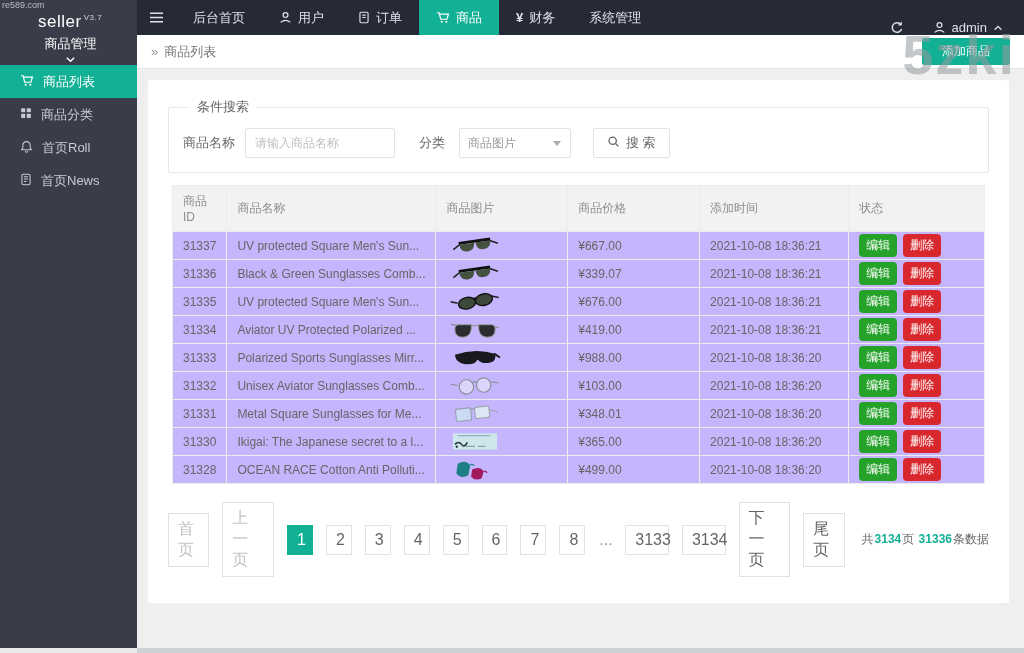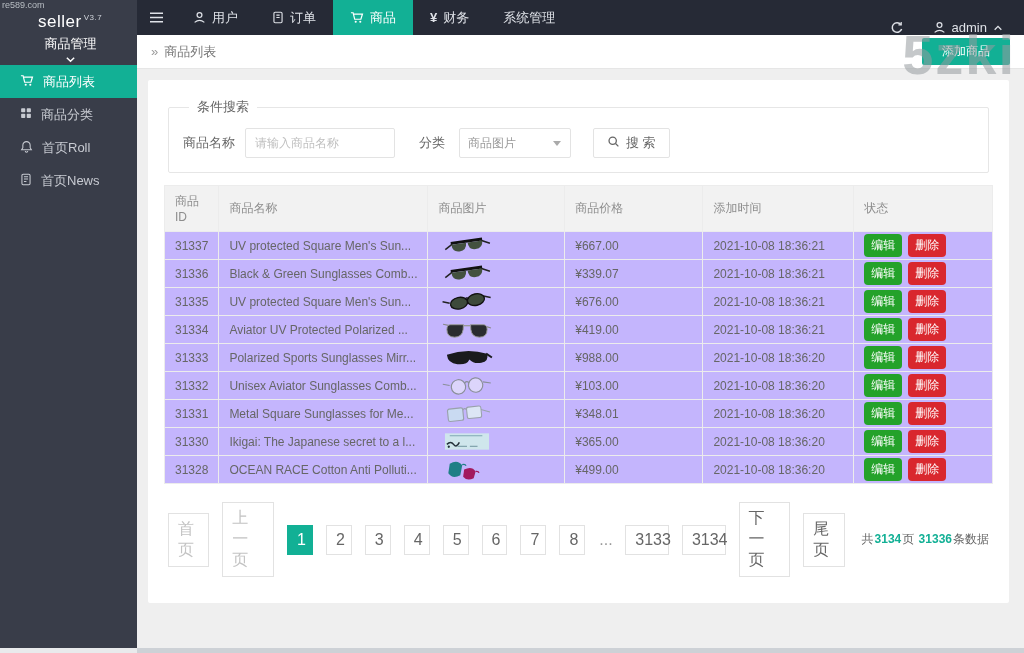--- a/index.html
+++ b/index.html
@@ -53,21 +53,21 @@
     font-size:12px;color:#666;font-family:inherit;}
   .s-input::placeholder{color:#bfbfbf;}
   .s-select{width:112px;height:30px;border:1px solid #e3e3e3;border-radius:2px;padding:0 8px;
     font-size:12px;color:#999;display:flex;align-items:center;justify-content:space-between;
     cursor:pointer;margin-left:4px;}
   .s-select .car{color:#aaa;display:inline-flex;}
   .s-btn{height:30px;margin-left:12px;background:#fff;border:1px solid #e3e3e3;border-radius:2px;
     font-size:13px;color:#666;padding:0 13px;display:flex;align-items:center;gap:6px;cursor:pointer;font-family:inherit;}
 
   
-  .tbl-wrap{margin:12px 4px 0;}
+  .tbl-wrap{margin:12px 12px 0;}
   table.products{width:100%;border-collapse:collapse;font-size:12px;color:#666;
     border:1px solid #ececec;}
   table.products th{background:#f2f2f2;color:#8d8d8d;font-weight:normal;text-align:left;
     padding:7px 10px;border:1px solid #ececec;font-size:12px;}
   table.products td{padding:2px 10px;border:1px solid #ececec;height:26px;background:#c4b5fd;white-space:nowrap;}
   td.imgcell{padding:1px 6px;}
   td.imgcell svg{display:block;}
   .act-btn{display:inline-block;border:none;border-radius:4px;color:#fff;font-size:12px;
     padding:3px 7px;cursor:pointer;font-family:inherit;}
   .act-edit{background:var(--edit-green);margin-right:6px;}
@@ -99,20 +99,23 @@
   <header class="navbar">
     <div class="logo">
       <span>seller</span><sup>V3.7</sup>
     </div>
     <div class="nav-item icon-only">
       <span class="nv-ic">
           <svg width="15" height="13" viewBox="0 0 16 14" fill="none" stroke="currentColor" stroke-width="1.7">
             <path d="M1 2.5h14M1 7h14M1 11.5h14"></path>
           </svg>
         </span>
+    </div>
+    <div class="nav-item">
+      <span>后台首页</span>
     </div>
     <div class="nav-item">
       <span class="nv-ic">
           <svg width="13" height="13" viewBox="0 0 16 16" fill="none" stroke="currentColor" stroke-width="1.5">
             <circle cx="8" cy="5" r="3"></circle>
             <path d="M2 14q6-5 12 0"></path>
           </svg>
         </span>
       <span>用户</span>
     </div>

